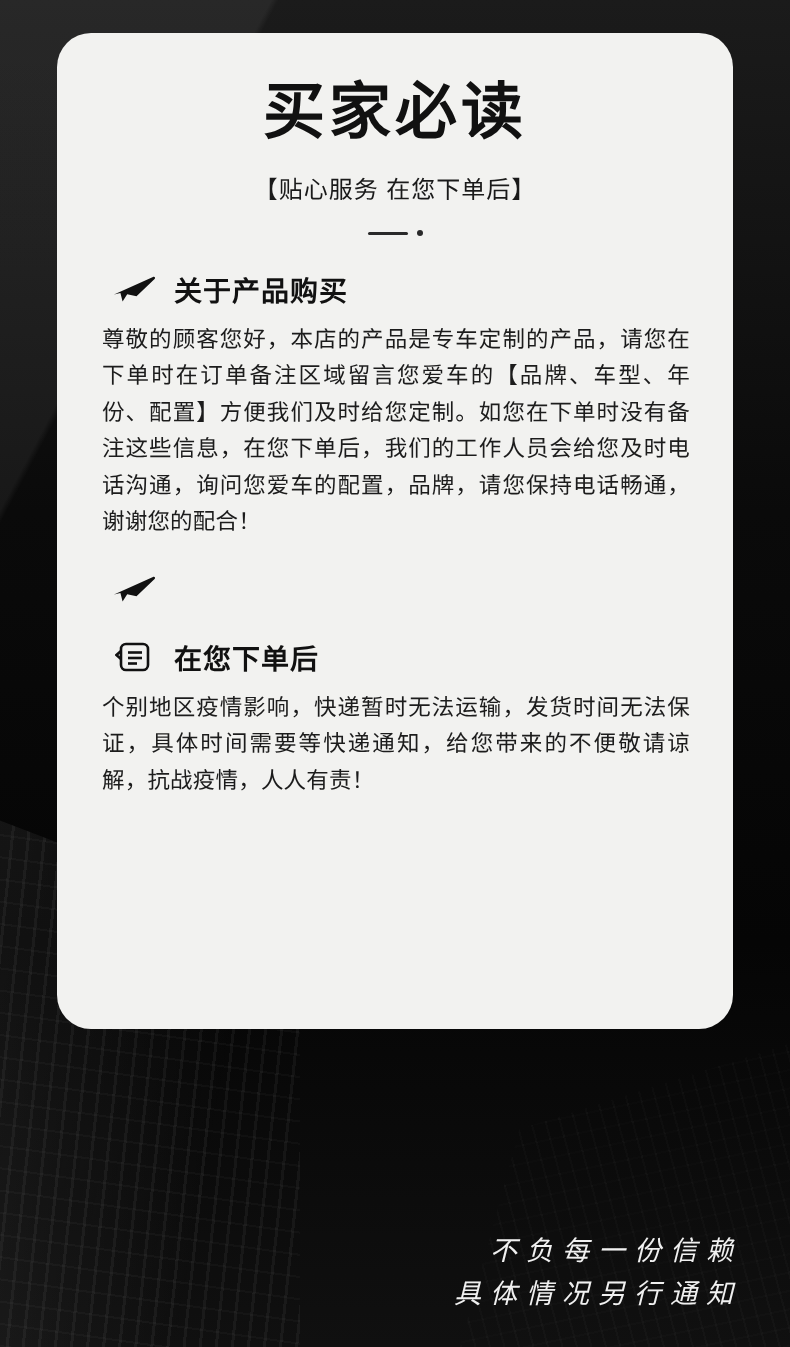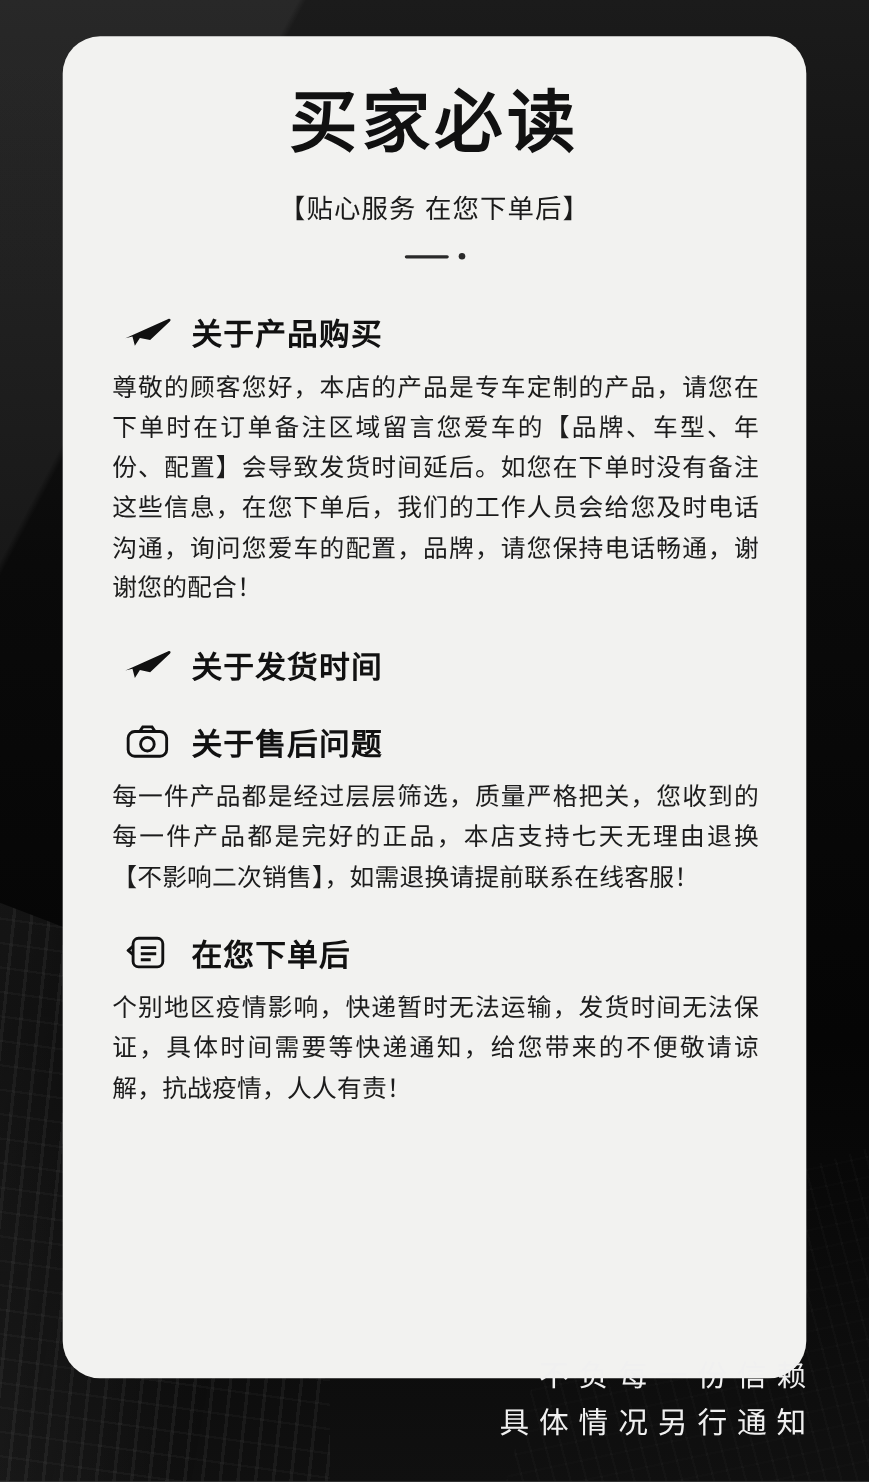--- a/index.html
+++ b/index.html
@@ -69,21 +69,21 @@
         rgba(255,255,255,0.0) 18px);
     clip-path: polygon(18% 34%, 100% 8%, 100% 100%, 0 100%);
   }
 
   
   .card {
     position: absolute;
     left: 57px;
     top: 33px;
     width: 676px;
-    height: 1220px;
+    height: 996px;
     background: #f2f2f0;
     border-radius: 34px;
     z-index: 2;
     padding: 0 40px;
   }
 
   .title {
     text-align: center;
     font-size: 62px;
     line-height: 1;
@@ -117,21 +117,21 @@
   }
   .divider .dot {
     width: 6px;
     height: 6px;
     border-radius: 50%;
     background: #2a2a2a;
   }
 
   
   .section { margin-top: 30px; }
-  .section.first { margin-top: 46px; }
+  .section.first { margin-top: 33px; }
 
   .sec-head {
     display: flex;
     align-items: center;
     gap: 17px;
     padding-left: 14px;
   }
   .sec-icon {
     width: 46px;
     height: 36px;
@@ -162,20 +162,21 @@
   .slogan {
     position: absolute;
     right: 48px;
     bottom: 30px;
     z-index: 3;
     text-align: right;
     color: #f0f0f0;
     font-size: 27px;
     line-height: 1.62;
     letter-spacing: 9px;
+    font-style: italic;
   }
   .slogan div { white-space: nowrap; }
 </style>
 </head>
 <body>
 
 <div class="bg"></div>
 <div class="bg-building"></div>
 <div class="bg-building2"></div>
 
@@ -191,47 +192,33 @@
 
   <div class="section first">
     <div class="sec-head">
       <span class="sec-icon">
         <svg width="44" height="30" viewBox="0 0 44 30" fill="currentColor" aria-hidden="true">
           <path d="M2 20.5 L41 3 C42.6 2.3 43.8 3.8 42.6 5 L24.5 22.2 L15.2 20.2 L10.6 27.4 L8.4 18.9 Z"></path>
         </svg>
       </span>
       <span class="sec-title">关于产品购买</span>
     </div>
-    <div class="sec-body">尊敬的顾客您好，本店的产品是专车定制的产品，请您在下单时在订单备注区域留言您爱车的【品牌、车型、年份、配置】会导致发货时间延后。如您在下单时没有备注这些信息，在您下单后，我们的工作人员会给您及时电话沟通，询问您爱车的配置，品牌，请您保持电话畅通，谢谢您的配合！</div>
+    <div class="sec-body">尊敬的顾客您好，本店的产品是专车定制的产品，请您在下单时在订单备注区域留言您爱车的【品牌、车型、年份、配置】方便我们及时给您定制。如您在下单时没有备注这些信息，在您下单后，我们的工作人员会给您及时电话沟通，询问您爱车的配置，品牌，请您保持电话畅通，谢谢您的配合！</div>
   </div>
 
   <div class="section">
     <div class="sec-head">
       <span class="sec-icon">
         <svg width="44" height="30" viewBox="0 0 44 30" fill="currentColor" aria-hidden="true">
           <path d="M2 20.5 L41 3 C42.6 2.3 43.8 3.8 42.6 5 L24.5 22.2 L15.2 20.2 L10.6 27.4 L8.4 18.9 Z"></path>
         </svg>
       </span>
-      <span class="sec-title">关于发货时间</span>
     </div>
   </div>
 
-  <div class="section">
-    <div class="sec-head">
-      <span class="sec-icon">
-        <svg width="40" height="32" viewBox="0 0 40 32" fill="none" stroke="currentColor" stroke-width="2.6" aria-hidden="true">
-          <rect x="2.5" y="7" width="35" height="22.5" rx="6"></rect>
-          <path d="M13 7 L15.8 2.8 L24.2 2.8 L27 7"></path>
-          <circle cx="20" cy="18.5" r="6.2"></circle>
-        </svg>
-      </span>
-      <span class="sec-title">关于售后问题</span>
-    </div>
-    <div class="sec-body">每一件产品都是经过层层筛选，质量严格把关，您收到的每一件产品都是完好的正品，本店支持七天无理由退换【不影响二次销售】，如需退换请提前联系在线客服！</div>
-  </div>
 
   <div class="section">
     <div class="sec-head">
       <span class="sec-icon">
         <svg width="38" height="32" viewBox="0 0 38 32" fill="none" stroke="currentColor" stroke-width="2.6" aria-hidden="true">
           <rect x="6" y="3" width="27" height="26" rx="5"></rect>
           <path d="M6 10 L1.5 14 L6 18"></path>
           <path d="M13 11.5 H27"></path>
           <path d="M13 17 H27"></path>
           <path d="M13 22.5 H22"></path>

